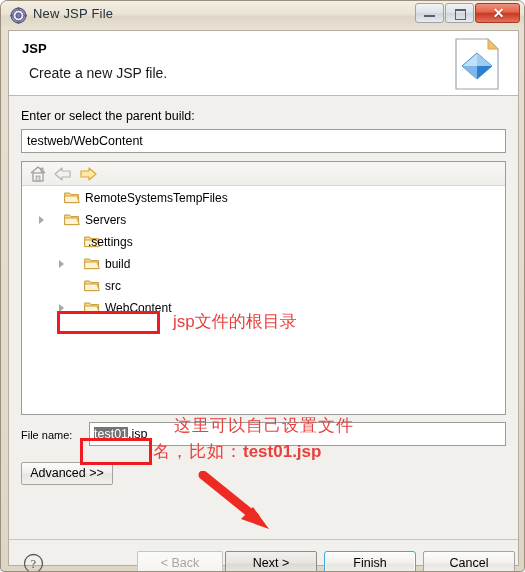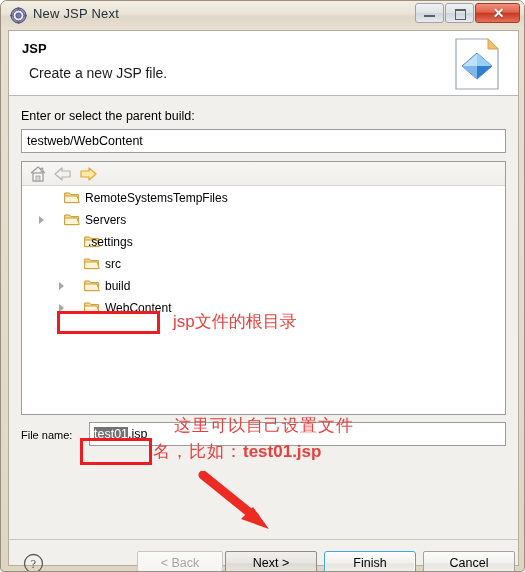--- a/index.html
+++ b/index.html
@@ -260,21 +260,21 @@
         <circle cx="8.5" cy="8.5" r="5.4" fill="#e8e8f4" stroke="#5a5a84" stroke-width="1"></circle>
         <circle cx="8.5" cy="8.5" r="2.6" fill="#7b7bad" stroke="#3f3f66" stroke-width="0.8"></circle>
         <g fill="#55557f">
           <rect x="7.8" y="0.2" width="1.5" height="2.4"></rect>
           <rect x="7.8" y="14.4" width="1.5" height="2.4"></rect>
           <rect x="0.2" y="7.8" width="2.4" height="1.5"></rect>
           <rect x="14.4" y="7.8" width="2.4" height="1.5"></rect>
         </g>
       </svg>
     </span>
-    <span id="win-title">New JSP Next</span>
+    <span id="win-title">New JSP File</span>
 
     <div class="ctlbtn" id="btn-min"></div>
     <div class="ctlbtn" id="btn-max"></div>
     <div class="ctlbtn" id="btn-close">
       <span id="btn-close-x">✕</span>
     </div>
   </div>
 
   <div id="client">
 
@@ -336,48 +336,49 @@
               <span class="row-txt" style="left: 63px;">Servers</span>
             </div>
             <div class="tree-row">
               <span class="row-ico" style="left: 62px;"><svg width="16" height="15" viewBox="0 0 16 15">
                   <path d="M0.7 3 H5.6 L7 4.6 H14.6 V12.6 H0.7 Z" fill="#f6d98a" stroke="#c79a33" stroke-width="1"></path>
                   <path d="M0.7 6 H13 L15.3 12.6 H0.7 Z" fill="#fdf3d6" stroke="#c79a33" stroke-width="0.9"></path>
                 </svg></span>
               <span class="row-txt" style="left: 66px;">.settings</span>
             </div>
             <div class="tree-row">
-              <span class="row-ico" style="left: 62px;"><svg width="16" height="15" viewBox="0 0 16 15">
-                  <path d="M0.7 3 H5.6 L7 4.6 H14.6 V12.6 H0.7 Z" fill="#f6d98a" stroke="#c79a33" stroke-width="1"></path>
-                  <path d="M0.7 6 H13 L15.3 12.6 H0.7 Z" fill="#fdf3d6" stroke="#c79a33" stroke-width="0.9"></path>
-                </svg></span>
-              <span class="row-txt" style="left: 83px;">src</span>
-            </div>
-            <div class="tree-row">
               <span class="twisty tri-collapsed" style="left: 37px;"></span>
               <span class="row-ico" style="left: 62px;"><svg width="16" height="15" viewBox="0 0 16 15">
                   <path d="M0.7 3 H5.6 L7 4.6 H14.6 V12.6 H0.7 Z" fill="#f6d98a" stroke="#c79a33" stroke-width="1"></path>
                   <path d="M0.7 6 H13 L15.3 12.6 H0.7 Z" fill="#fdf3d6" stroke="#c79a33" stroke-width="0.9"></path>
                 </svg></span>
               <span class="row-txt" style="left: 83px;">build</span>
             </div>
             <div class="tree-row">
+              <span class="row-ico" style="left: 62px;"><svg width="16" height="15" viewBox="0 0 16 15">
+                  <path d="M0.7 3 H5.6 L7 4.6 H14.6 V12.6 H0.7 Z" fill="#f6d98a" stroke="#c79a33" stroke-width="1"></path>
+                  <path d="M0.7 6 H13 L15.3 12.6 H0.7 Z" fill="#fdf3d6" stroke="#c79a33" stroke-width="0.9"></path>
+                </svg></span>
+              <span class="row-txt" style="left: 83px;">src</span>
+            </div>
+            <div class="tree-row">
               <span class="twisty tri-collapsed" style="left: 37px;"></span>
               <span class="row-ico" style="left: 62px;"><svg width="16" height="15" viewBox="0 0 16 15">
                   <path d="M0.7 3 H5.6 L7 4.6 H14.6 V12.6 H0.7 Z" fill="#f6d98a" stroke="#c79a33" stroke-width="1"></path>
                   <path d="M0.7 6 H13 L15.3 12.6 H0.7 Z" fill="#fdf3d6" stroke="#c79a33" stroke-width="0.9"></path>
                 </svg></span>
               <span class="row-txt" style="left: 83px;">WebContent</span>
             </div>
           </div>
       </div>
 
       <div id="label-filename">File name:</div>
       <div id="filename-input"><span id="fn-sel">test01</span><span id="fn-rest">.jsp</span></div>
 
+      <div id="advanced-btn">Advanced &gt;&gt;</div>
     </div>
 
     <div id="footer"></div>
     <div id="btnbar">
       <span id="help-icon">
         <svg width="21" height="21" viewBox="0 0 21 21">
           <circle cx="10.5" cy="10.5" r="9" fill="none" stroke="#5a5a5a" stroke-width="1.3"></circle>
           <text x="10.5" y="15" text-anchor="middle" font-size="12" font-family="Liberation Serif, serif" fill="#4a4a4a">?</text>
         </svg>
       </span>

